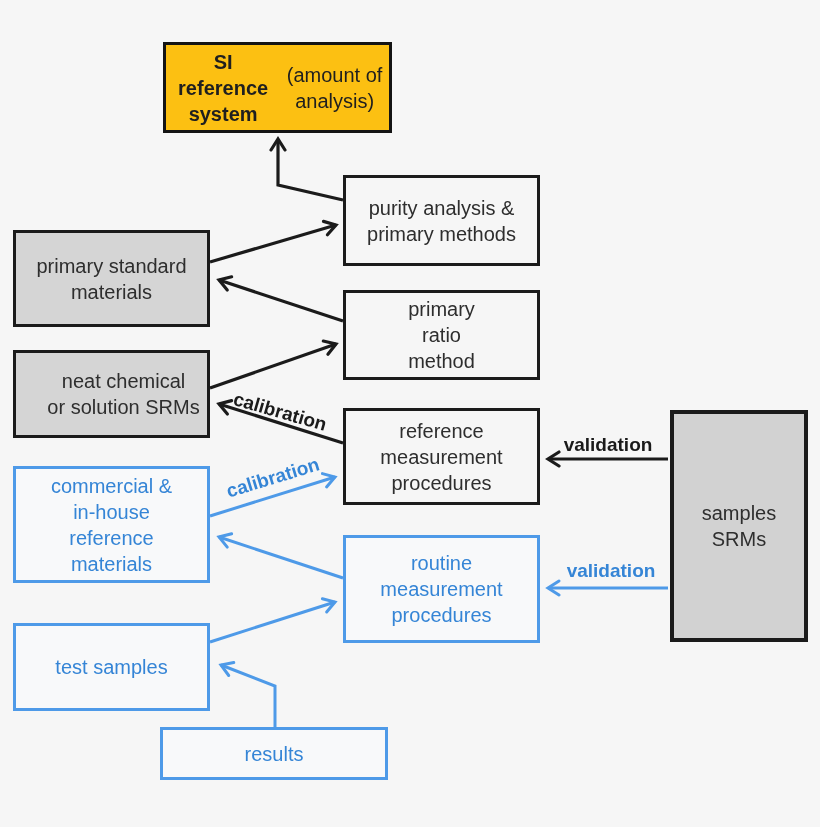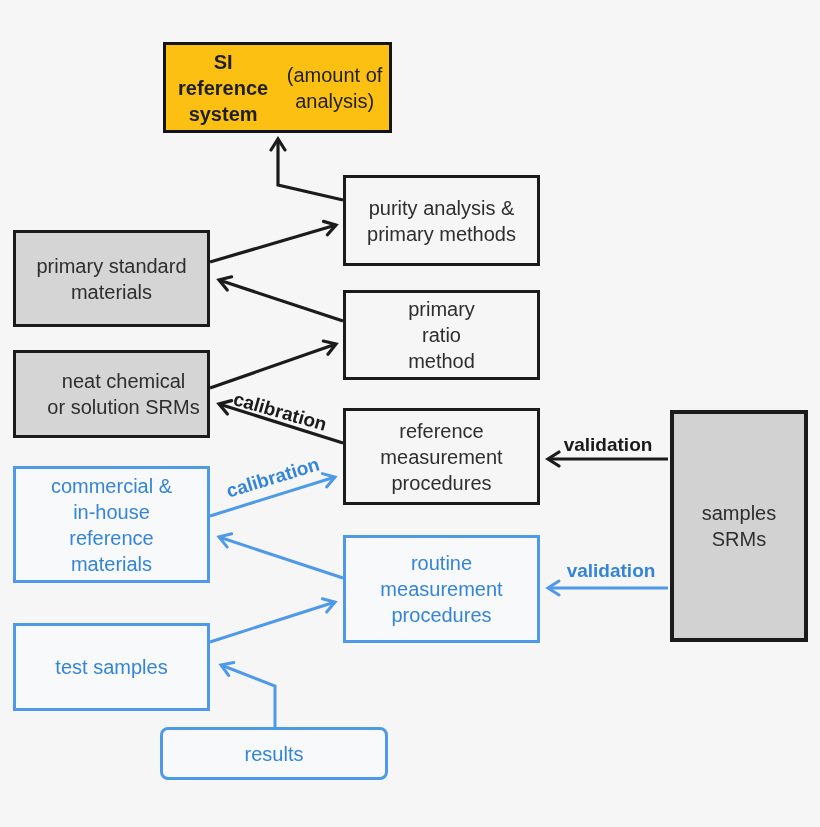--- a/index.html
+++ b/index.html
@@ -36,21 +36,21 @@
   #si{left:163px;top:42px;width:229px;height:91px;}
   #psm{left:13px;top:230px;width:197px;height:97px;}
   #neat{left:13px;top:350px;width:197px;height:88px;padding-left:24px;}
   #purity{left:343px;top:175px;width:197px;height:91px;}
   #ratio{left:343px;top:290px;width:197px;height:90px;}
   #refmeas{left:343px;top:408px;width:197px;height:97px;}
   #matrix{left:670px;top:410px;width:138px;height:232px;border-width:4px;background:#d2d2d2;}
   #commercial{left:13px;top:466px;width:197px;height:117px;}
   #test{left:13px;top:609px;width:197px;height:88px;margin-top:14px;}
   #routine{left:343px;top:535px;width:197px;height:108px;}
-  #results{left:160px;top:727px;width:228px;height:53px;border-radius:8px;}
+  #results{left:160px;top:727px;width:228px;height:53px;}
   .nist-label{
     position:absolute;left:40px;top:193px;width:160px;
     font-size:27px;font-weight:bold;color:#f50f0f;text-align:center;
   }
   .edge-label{
     position:absolute;
     font-size:19px;font-weight:bold;
     width:112px;height:24px;
     display:flex;align-items:center;justify-content:center;
     text-align:center;

